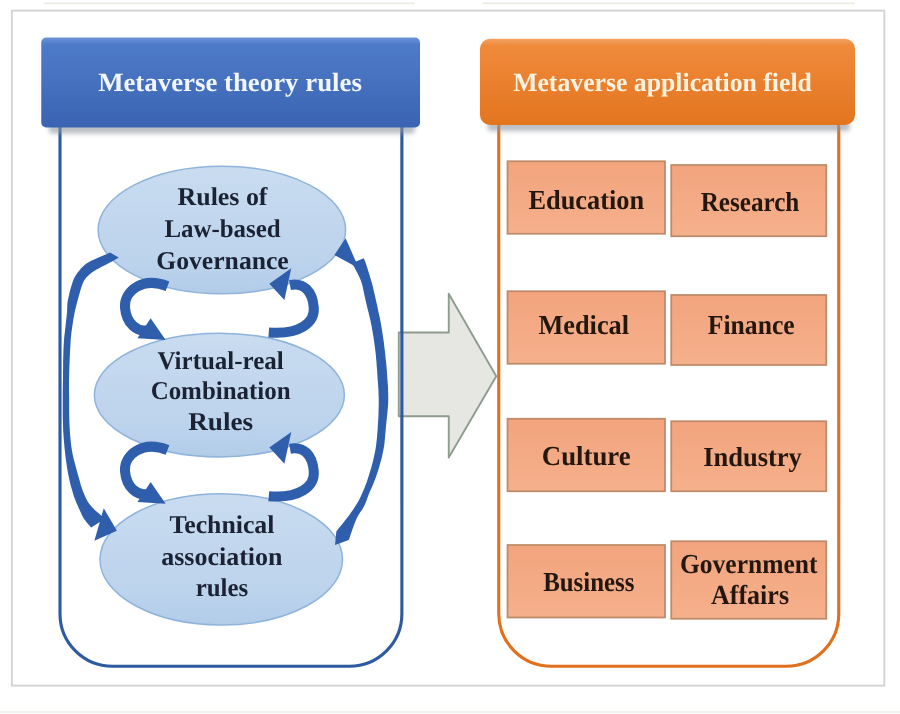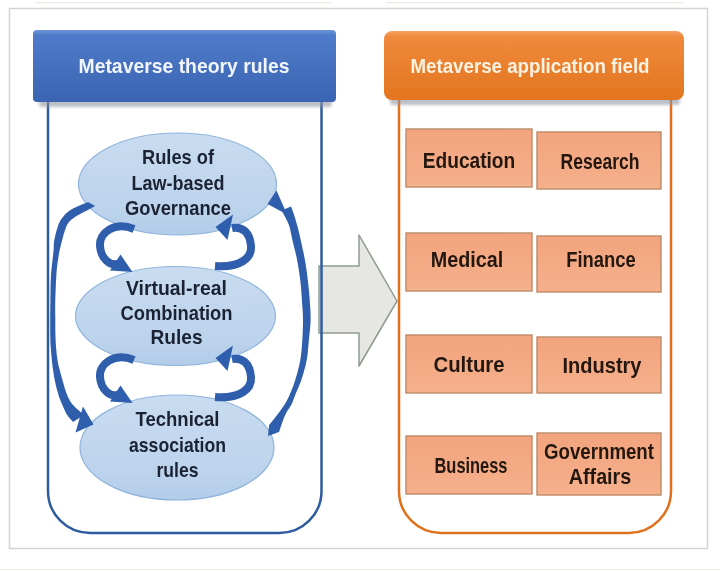--- a/index.html
+++ b/index.html
@@ -1,16 +1,16 @@
 <!DOCTYPE html>
 <html><head>
 <meta charset="utf-8">
 <style>
   html,body{margin:0;padding:0;background:#ffffff;}
-  .wrap{width:720px;height:571px;position:relative;font-family:Liberation Sans, sans-serif;text-align:center;}
+  .wrap{width:720px;height:571px;position:relative;font-family:Liberation Serif, serif;text-align:center;}
 </style>
 </head>
 <body>
 <div class="wrap">
 <svg width="720" height="571" viewBox="0 0 720 571">
   <defs>
     <linearGradient id="bluehdr" x1="0" y1="0" x2="0" y2="1">
       <stop offset="0" stop-color="#6B93D6"></stop>
       <stop offset="0.08" stop-color="#4E7BC9"></stop>
       <stop offset="1" stop-color="#3A64B2"></stop>

